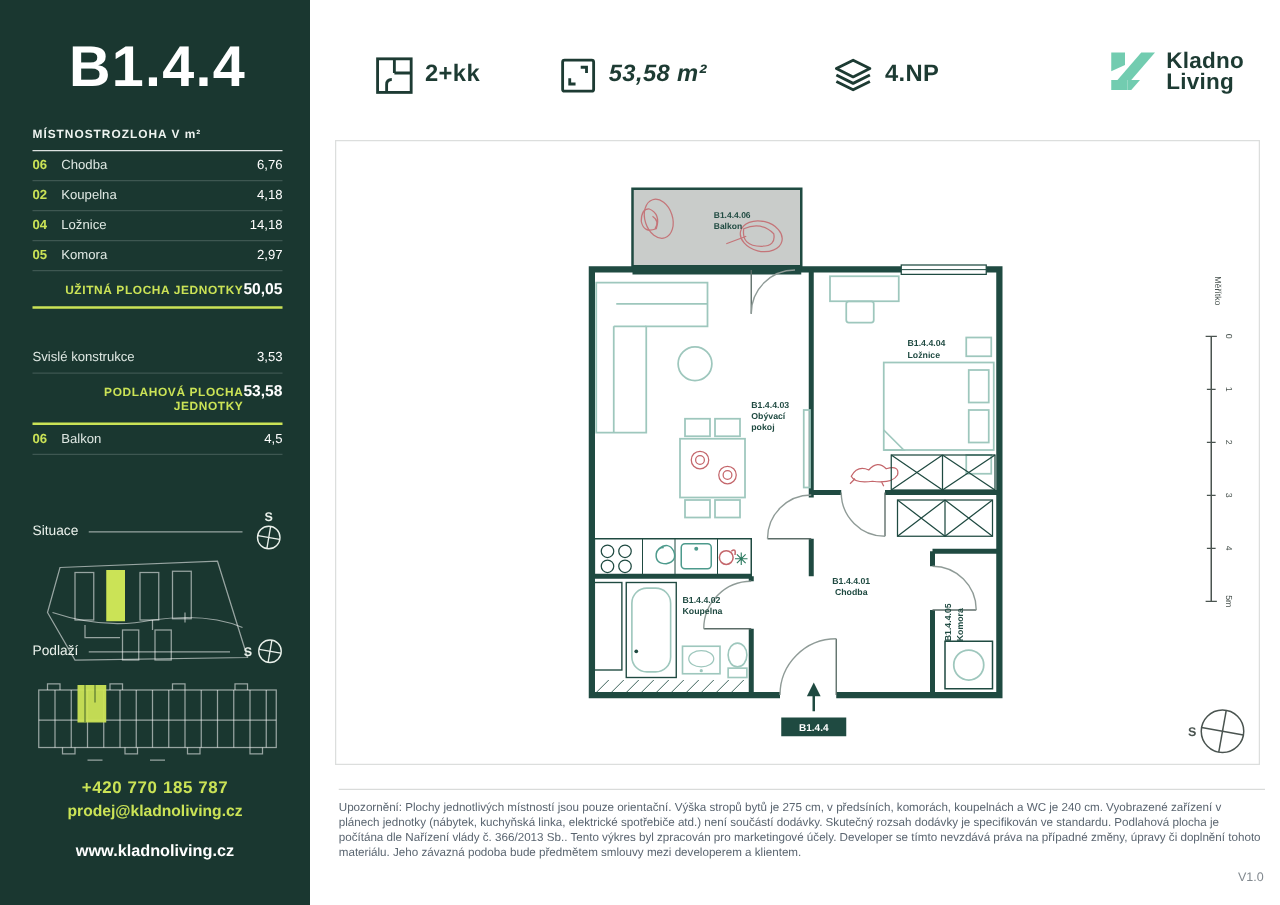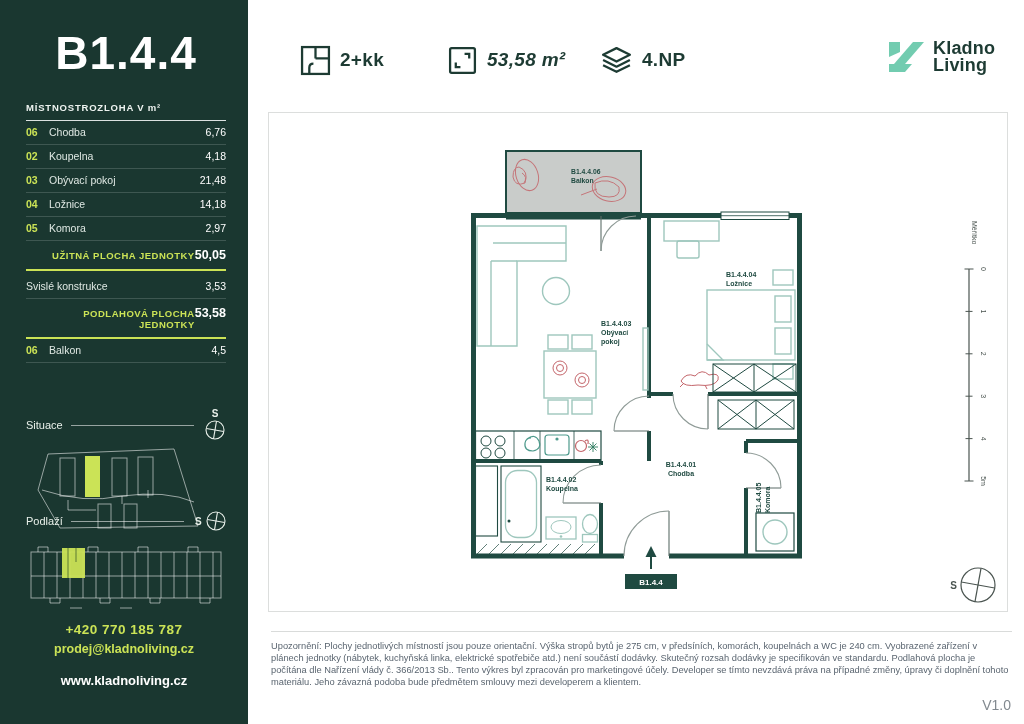--- a/index.html
+++ b/index.html
@@ -23,45 +23,45 @@
   .sb-inner{padding:26px 22px 0 26px;}
   .unit-title{font-size:46px;font-weight:700;text-align:center;letter-spacing:1px;color:#fff;margin-bottom:22px;}
   .tbl-head{display:flex;align-items:flex-end;font-size:9.5px;font-weight:700;letter-spacing:.8px;color:#eef3f0;padding-bottom:7px;border-bottom:1px solid rgba(255,255,255,.85);}
   .row{display:flex;align-items:baseline;padding:5px 0 6px;border-bottom:1px solid rgba(255,255,255,.16);font-size:10.5px;}
   .row .num{color:var(--accent);font-weight:700;width:23px;flex:none;}
   .row .name{color:#dfe8e3;flex:1;}
   .row .val{color:#fff;}
   .row.total{border-bottom:2px solid var(--accent);padding:7px 0;text-align:right;}
   .row.total .label{color:var(--accent);font-size:9.5px;font-weight:700;letter-spacing:.5px;flex:1;}
   .row.total .val{font-size:12.5px;font-weight:700;}
-  .row.plain{margin-top:4px;}
+  .row.plain{margin-top:28px;}
   .row.plain .name{color:#dfe8e3;}
   .section{position:absolute;left:26px;right:20px;}
   .section-head{display:flex;align-items:center;gap:8px;font-size:11px;color:#e9f0ea;}
   .section-head .rule{flex:1;height:1px;background:rgba(255,255,255,.55);}
   .map-wrap{margin-top:4px;}
   .contact{position:absolute;left:0;right:0;top:620px;text-align:center;line-height:1.45;}
   .contact .phone{color:var(--accent);font-weight:700;font-size:13.5px;letter-spacing:.5px;}
   .contact .email{color:var(--accent);font-weight:700;font-size:12.5px;}
   .contact .web{color:#fff;font-weight:700;font-size:13px;margin-top:14px;}
 
   
   .spec{position:absolute;top:42px;display:flex;align-items:center;gap:9px;height:36px;padding-left:28px;}
   .spec .txt{font-size:19px;font-weight:700;color:var(--ink);letter-spacing:.3px;}
-  .spec1{left:272px;} .spec2{left:419px;font-style:italic;} .spec3{left:572px;align-items:center;}
+  .spec1{left:272px;} .spec2{left:419px;font-style:italic;} .spec3{left:638px;align-items:center;}
   .brand{position:absolute;left:888px;top:40px;display:flex;align-items:center;gap:9px;}
   .brand .name{font-size:18px;font-weight:700;color:var(--ink);line-height:.95;letter-spacing:.2px;}
 
   
   .plan-panel{position:absolute;left:268px;top:112px;width:740px;height:500px;border:1px solid #dcdedd;background:#fff;}
 
   
   .foot-rule{position:absolute;left:271px;top:631px;width:741px;border-top:1px solid #d9dbda;}
   .disclaimer{position:absolute;left:271px;top:641px;width:741px;font-size:9.3px;line-height:1.28;color:#5a6570;}
-  .version{position:absolute;right:13px;top:697px;font-size:14px;color:#82898f;}
+  .version{position:absolute;right:13px;top:697px;font-size:10px;color:#82898f;}
 </style>
 </head>
 <body>
 
 <aside class="sidebar">
   <div class="sb-inner">
     <div class="unit-title">B1.4.4</div>
 
     <div class="tbl-head">
       <span>MÍSTNOST</span>
@@ -70,25 +70,20 @@
 
     <div class="row">
       <span class="num">06</span>
       <span class="name">Chodba</span>
       <span class="val">6,76</span>
     </div>
     <div class="row">
       <span class="num">02</span>
       <span class="name">Koupelna</span>
       <span class="val">4,18</span>
-    </div>
-    <div class="row">
-      <span class="num">03</span>
-      <span class="name">Obývací pokoj</span>
-      <span class="val">21,48</span>
     </div>
     <div class="row">
       <span class="num">04</span>
       <span class="name">Ložnice</span>
       <span class="val">14,18</span>
     </div>
     <div class="row">
       <span class="num">05</span>
       <span class="name">Komora</span>
       <span class="val">2,97</span>

